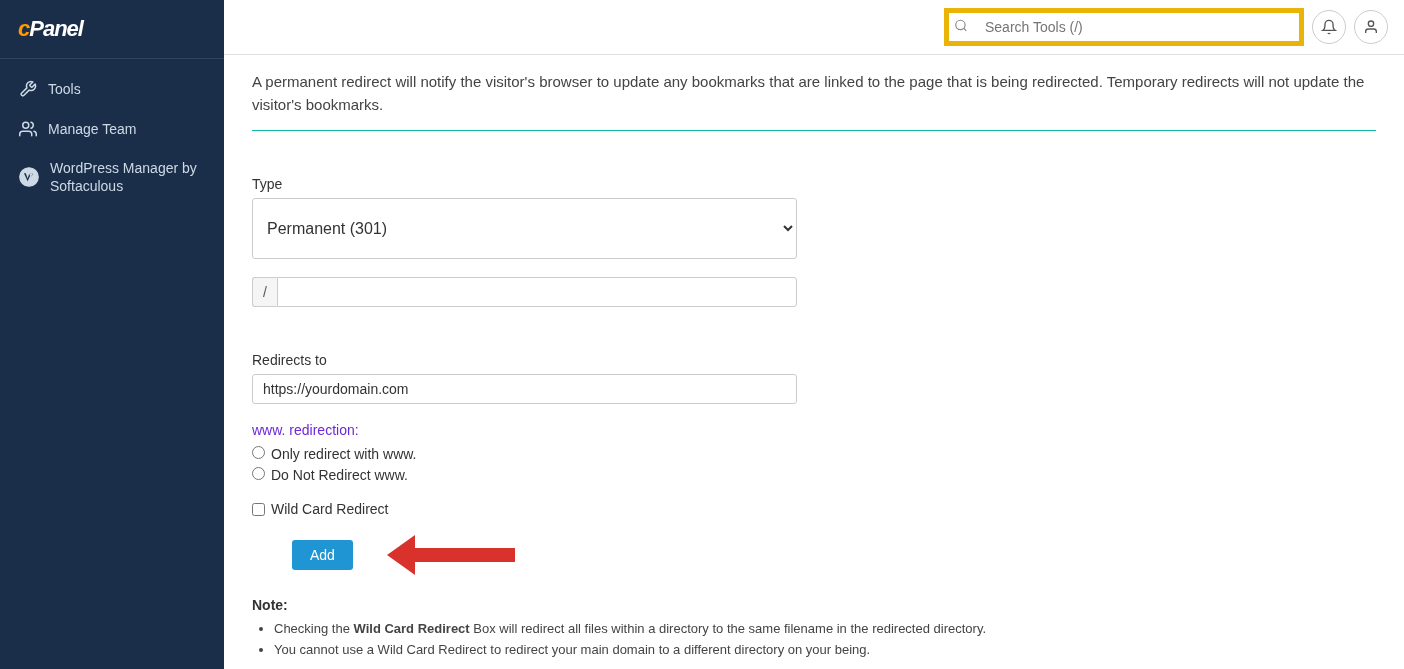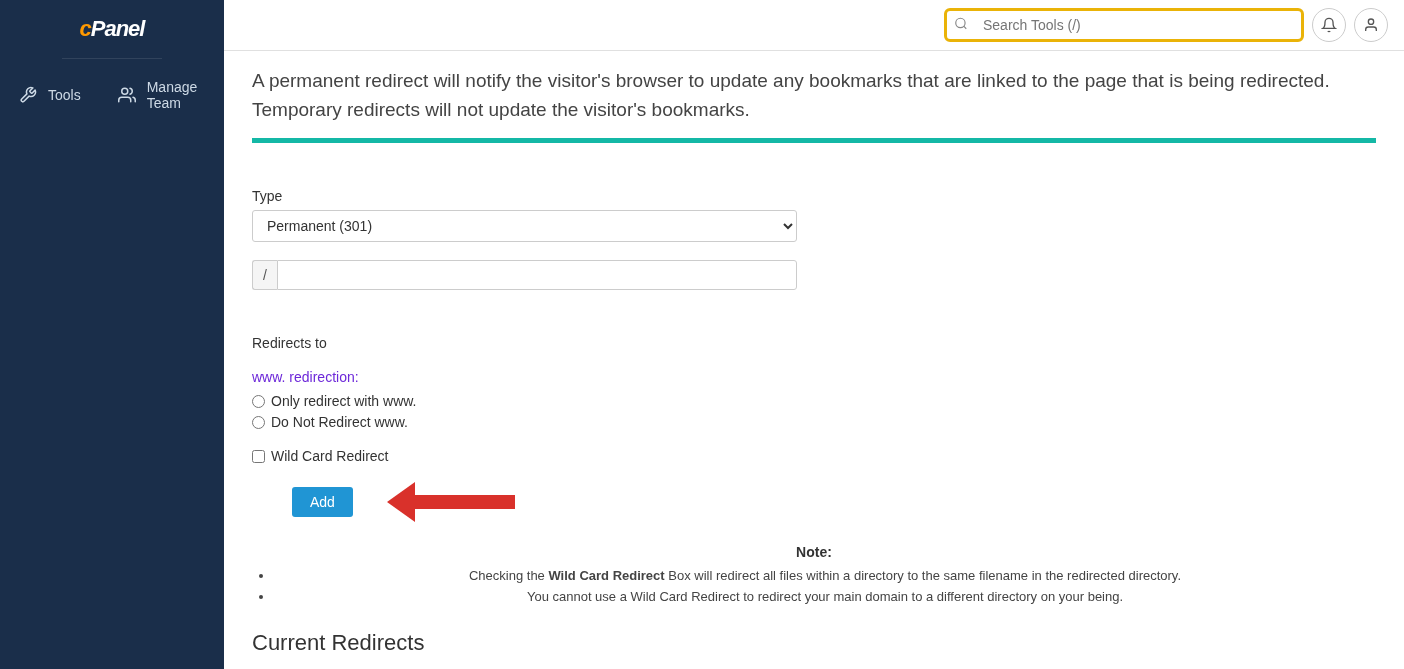--- a/index.html
+++ b/index.html
@@ -7,39 +7,38 @@
 
     
     .sidebar {
       width: 224px;
       background-color: #1a2e4a;
       color: #fff;
       flex-shrink: 0;
       display: flex;
       flex-direction: column;
       height: 100%;
-      align-items: center;
     }
     .sidebar-logo {
       padding: 16px 18px;
       border-bottom: 1px solid rgba(255,255,255,0.1);
     }
     .sidebar-logo .cpanel-text {
       color: #fff;
       font-size: 22px;
       font-weight: bold;
       font-style: italic;
       letter-spacing: -1px;
     }
     .sidebar-logo .cpanel-text .c-letter {
       color: #f90;
     }
     .sidebar-nav {
       display: flex;
-      flex-direction: row;
+      flex-direction: column;
       padding: 10px 0;
     }
     .sidebar-item {
       display: flex;
       align-items: center;
       gap: 10px;
       padding: 10px 18px;
       color: #cdd9e5;
       cursor: pointer;
       text-decoration: none;
@@ -91,22 +90,22 @@
       background: #fff;
       flex-shrink: 0;
     }
     .search-container {
       position: relative;
       width: 360px;
     }
     .search-input {
       width: 100%;
       padding: 6px 12px 6px 36px;
-      border: 3px solid #eab308;
-      border-radius: 6px;
+      border: 5px solid #eab308;
+      border-radius: 0;
       font-size: 14px;
       color: #555;
       outline: none;
     }
     .search-icon-wrap {
       position: absolute;
       left: 10px;
       top: 50%;
       transform: translateY(-50%);
       color: #888;
@@ -135,45 +134,45 @@
       padding: 16px 28px 28px 28px;
     }
 
     
     .content::-webkit-scrollbar { width: 14px; }
     .content::-webkit-scrollbar-track { background: #f0f0f0; }
     .content::-webkit-scrollbar-thumb { background: #bbb; border-radius: 2px; }
 
     
     .intro-text {
-      font-size: 19px;
+      font-size: 15px;
       color: #444;
       margin-bottom: 18px;
       line-height: 1.5;
-      border-bottom: 5px solid #14b8a6;
+      border-bottom: 1px solid #14b8a6;
       padding-bottom: 14px;
     }
 
     .form-label {
       font-size: 14px;
       color: #333;
       margin-bottom: 6px;
       display: block;
       font-weight: normal;
       margin-top: 45px;
     }
     .form-group {
       margin-bottom: 18px;
     }
     select.form-control, input.form-control {
       width: 100%;
-      padding: 6px 10px;
+      padding: 20px 10px;
       border: 1px solid #ccc;
       border-radius: 3px;
-      font-size: 14px;
+      font-size: 16px;
       color: #333;
       background: #fff;
       outline: none;
       appearance: auto;
     }
     select.form-control {
       max-width: 545px;
     }
 
     .domain-row {
@@ -253,21 +252,21 @@
       margin-bottom: 18px;
     }
     .radio-label {
       font-size: 14px;
       color: #6d28d9;
       margin-bottom: 8px;
       font-weight: normal;
     }
     .radio-option {
       display: flex;
-      align-items: center;
+      align-items: flex-start;
       gap: 6px;
       margin-bottom: 5px;
       font-size: 14px;
     }
     .radio-option input[type="radio"] {
       margin: 0;
     }
 
     .checkbox-row {
       display: flex;
@@ -313,21 +312,20 @@
       width: 0;
       height: 0;
       border-top: 20px solid transparent;
       border-bottom: 20px solid transparent;
       border-right: 28px solid #d9312b;
     }
 
     
     .note-section {
       margin-bottom: 22px;
-      text-align: center;
     }
     .note-title {
       font-size: 14px;
       font-weight: bold;
       color: #333;
       margin-bottom: 6px;
     }
     .note-list {
       list-style: disc;
       padding-left: 22px;
@@ -374,20 +372,29 @@
         <svg width="18" height="18" viewBox="0 0 24 24" fill="none" stroke="#cdd9e5" stroke-width="2" stroke-linecap="round" stroke-linejoin="round">
           <path d="M17 21v-2a4 4 0 0 0-4-4H5a4 4 0 0 0-4 4v2"></path>
           <circle cx="9" cy="7" r="4"></circle>
           <path d="M23 21v-2a4 4 0 0 0-3-3.87"></path>
           <path d="M16 3.13a4 4 0 0 1 0 7.75"></path>
         </svg>
       </span>
       <span>Manage Team</span>
     </div>
 
+    <div class="sidebar-item-wp">
+      <span class="wp-icon">
+        <svg width="22" height="22" viewBox="0 0 24 24" fill="#cdd9e5">
+          <circle cx="12" cy="12" r="10" fill="none" stroke="#cdd9e5" stroke-width="1.5"></circle>
+          <path d="M12 2C6.48 2 2 6.48 2 12s4.48 10 10 10 10-4.48 10-10S17.52 2 12 2zm-1.5 14.5L6.5 8h2l2 5.5 2-5.5h2l-4 8.5zm7-8.5h-1.2l-1.3 3.5-1.3-3.5H12l2 5 2-5z" fill="#cdd9e5"></path>
+        </svg>
+      </span>
+      <span class="wp-label">WordPress Manager by Softaculous</span>
+    </div>
   </div>
 </nav>
 
 <div class="main">
 
   <header class="header">
     <div class="search-container">
       <span class="search-icon-wrap">
         <svg width="14" height="14" viewBox="0 0 24 24" fill="none" stroke="#888" stroke-width="2">
           <circle cx="11" cy="11" r="8"></circle>
@@ -424,20 +431,21 @@
       </div>
 
 
       <div class="path-row">
         <span class="path-prefix">/</span>
         <input type="text" class="path-input" value="" style="">
       </div>
 
       <div class="form-group">
         <label class="form-label">Redirects to</label>
+        <input type="text" class="redirects-to-input" value="https://yourdomain.com" style="">
       </div>
 
       <div class="radio-group">
         <div class="radio-label">www. redirection:</div>
         <div class="radio-option">
           <input type="radio" name="www_redirect" id="only-www" style="">
           <label for="only-www">Only redirect with www.</label>
         </div>
         <div class="radio-option">
           <input type="radio" name="www_redirect" id="do-not" style="">

